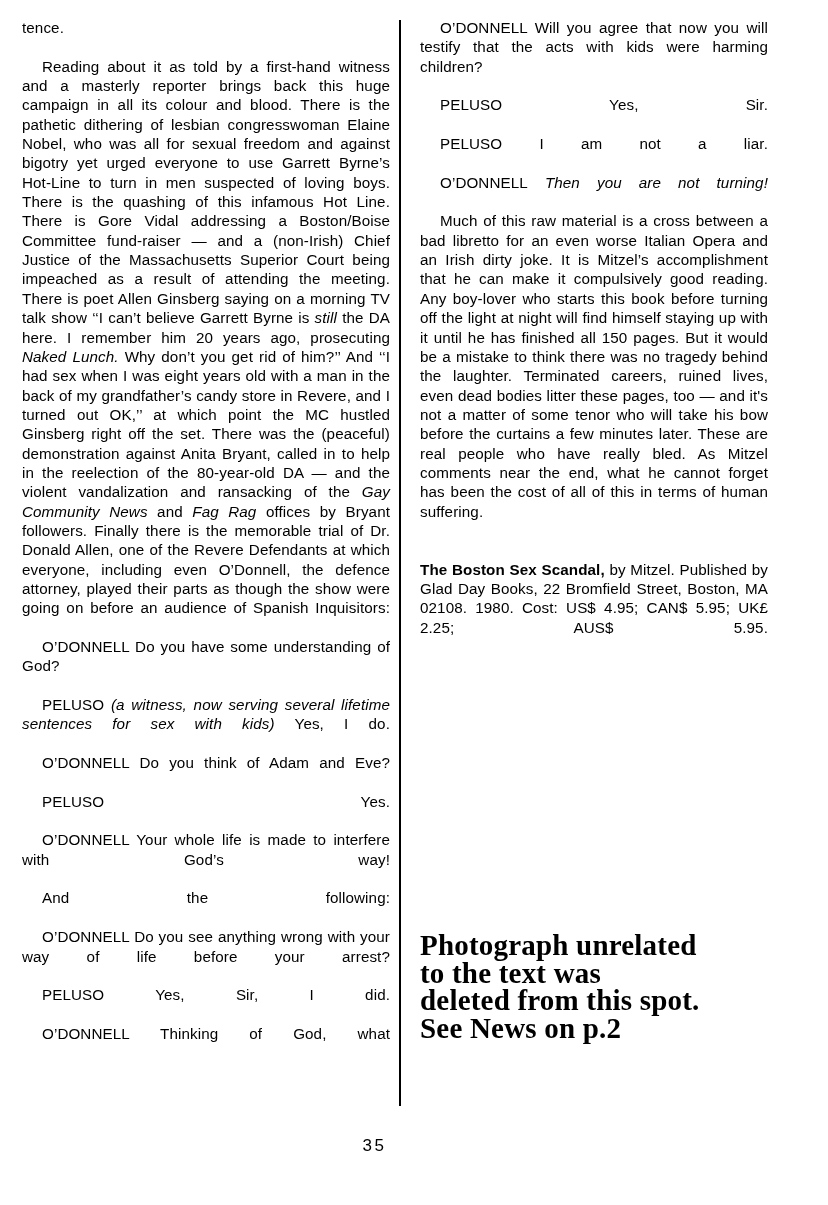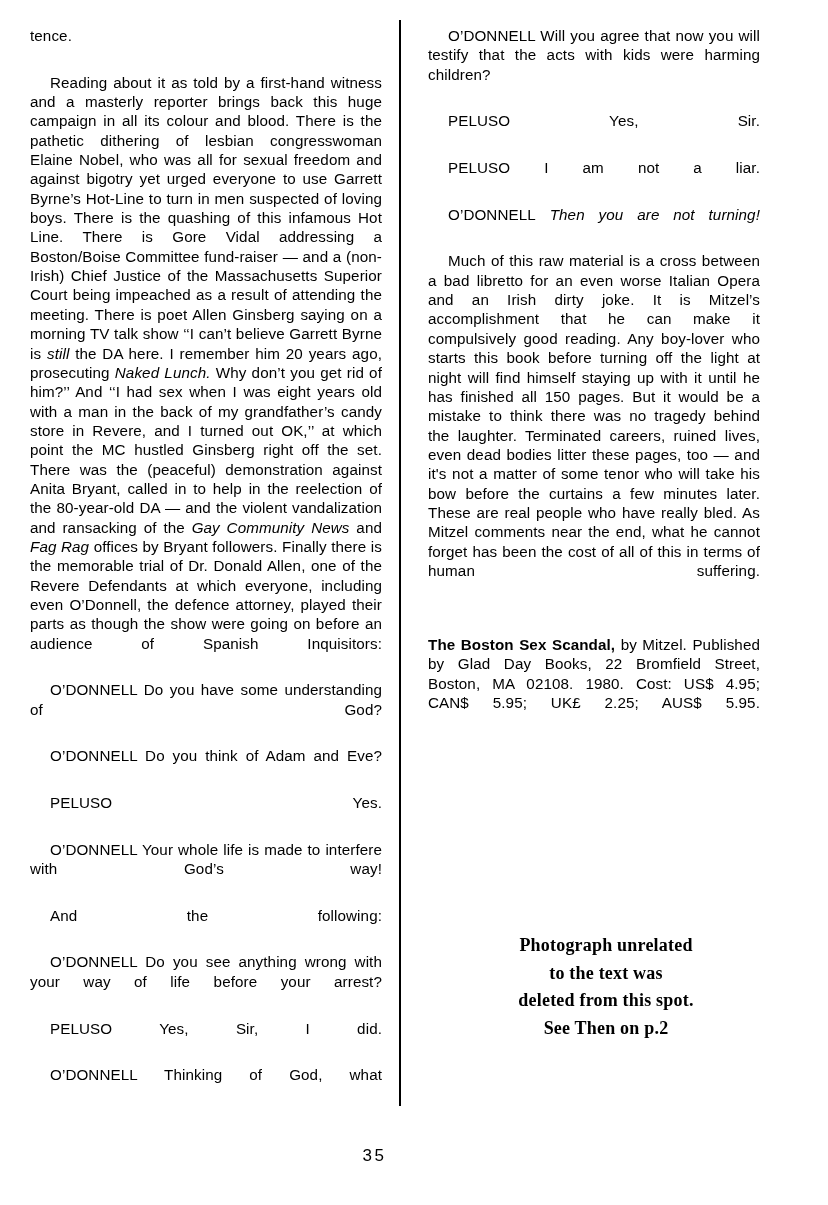--- a/index.html
+++ b/index.html
@@ -28,21 +28,21 @@
     text-justify: inter-word;
     font-weight: 500;
     letter-spacing: 0.1px;
     word-spacing: 0.2px;
     -webkit-font-smoothing: none;
   }
   #col-left  { left: 22px;  width: 368px; }
   #col-right { left: 420px; width: 348px; }
 
   .col p {
-    margin: 8px;
+    margin: 0;
     text-align: justify;
   }
   .col p.indent { text-indent: 20px; }
   
   .col p::after {
     content: "";
     display: inline-block;
     width: 100%;
   }
 
@@ -58,58 +58,57 @@
     left: 399px;
     top: 20px;
     width: 2px;
     height: 1086px;
     background: #000000;
   }
 
   
   #photo-notice {
     position: absolute;
-    left: 432px;
+    left: 420px;
     top: 932px;
     width: 348px;
-    text-align: center;
     font-family: "Liberation Serif", serif;
     font-weight: bold;
-    font-size: 18px;
+    font-size: 29px;
     line-height: 27.5px;
     letter-spacing: 0.2px;
   }
   #photo-notice div { white-space: nowrap; }
 
   
   #folio {
     position: absolute;
     left: 0;
     top: 1136px;
     width: 749px;
     text-align: center;
     font-size: 17px;
     font-weight: 500;
     letter-spacing: 2.5px;
-    margin-top: 10px;
   }
 </style>
 </head>
 <body>
 
 <div id="page">
 
   <div id="col-left" class="col">
 
     <p><span>tence.</span></p>
 
     <p class="indent"><span>Reading about it as told by a first-hand witness and a masterly reporter brings back this huge campaign in all its colour and blood. There is the pathetic dithering of lesbian congresswoman Elaine Nobel, who was all for sexual freedom and against bigotry yet urged everyone to use Garrett Byrne’s Hot-Line to turn in men suspected of loving boys. There is the quashing of this infamous Hot Line. There is Gore Vidal addressing a Boston/Boise Committee fund-raiser — and a (non-Irish) Chief Justice of the Massachusetts Superior Court being impeached as a result of attending the meeting. There is poet Allen Ginsberg saying on a morning TV talk show ‘‘I can’t believe Garrett Byrne is </span><span class="ital">still</span><span> the DA here. I remember him 20 years ago, prosecuting </span><span class="ital">Naked Lunch.</span><span> Why don’t you get rid of him?’’ And ‘‘I had sex when I was eight years old with a man in the back of my grandfather’s candy store in Revere, and I turned out OK,’’ at which point the MC hustled Ginsberg right off the set. There was the (peaceful) demonstration against Anita Bryant, called in to help in the reelection of the 80-year-old DA — and the violent vandalization and ransacking of the </span><span class="ital">Gay Community News</span><span> and </span><span class="ital">Fag Rag</span><span> offices by Bryant followers. Finally there is the memorable trial of Dr. Donald Allen, one of the Revere Defendants at which everyone, including even O’Donnell, the defence attorney, played their parts as though the show were going on before an audience of Spanish Inquisitors:</span></p>
 
     <p class="indent"><span>O’DONNELL</span><span> Do you have some understanding of God?</span></p>
 
+    <p class="indent"><span>PELUSO</span><span class="ital"> (a witness, now serving several lifetime sentences for sex with kids)</span><span> Yes, I do.</span></p>
 
     <p class="indent"><span>O’DONNELL</span><span> Do you think of Adam and Eve?</span></p>
 
     <p class="indent"><span>PELUSO</span><span> Yes.</span></p>
 
     <p class="indent"><span>O’DONNELL</span><span> Your whole life is made to interfere with God’s way!</span></p>
 
     <p class="indent"><span>And the following:</span></p>
 
     <p class="indent"><span>O’DONNELL</span><span> Do you see anything wrong with your way of life before your arrest?</span></p>
@@ -140,18 +139,18 @@
     <div class="gap"></div>
 
     <p><span class="bold">The Boston Sex Scandal,</span><span> by Mitzel. Published by Glad Day Books, 22 Bromfield Street, Boston, MA 02108. 1980. Cost: US$ 4.95; CAN$ 5.95; UK£ 2.25; AUS$ 5.95.</span></p>
 
   </div>
 
   <div id="photo-notice">
     <div>Photograph unrelated</div>
     <div>to the text was</div>
     <div>deleted from this spot.</div>
-    <div>See Then on p.2</div>
+    <div>See News on p.2</div>
   </div>
 
   <div id="folio">35</div>
 
 </div>
 
 </body></html>

